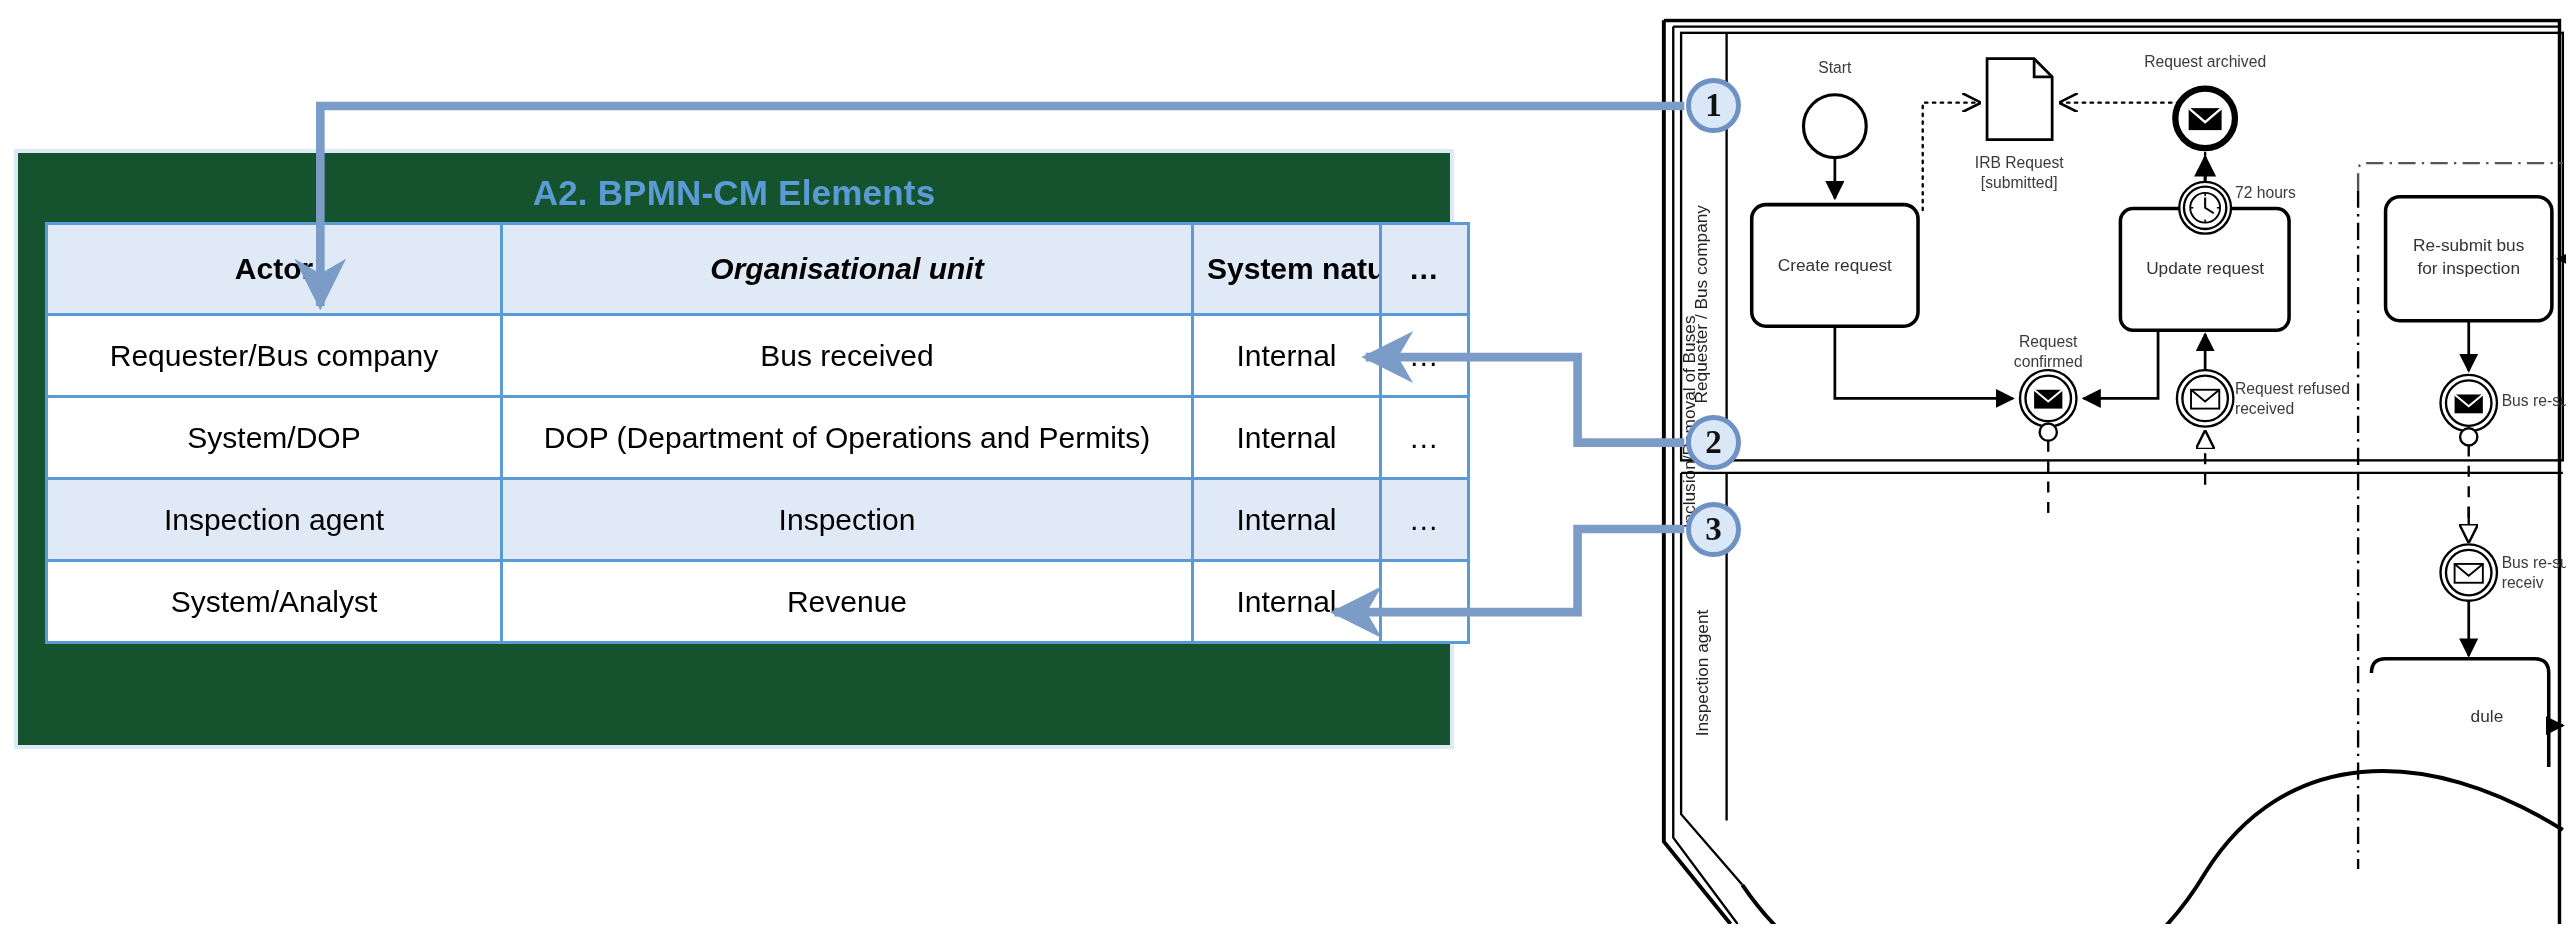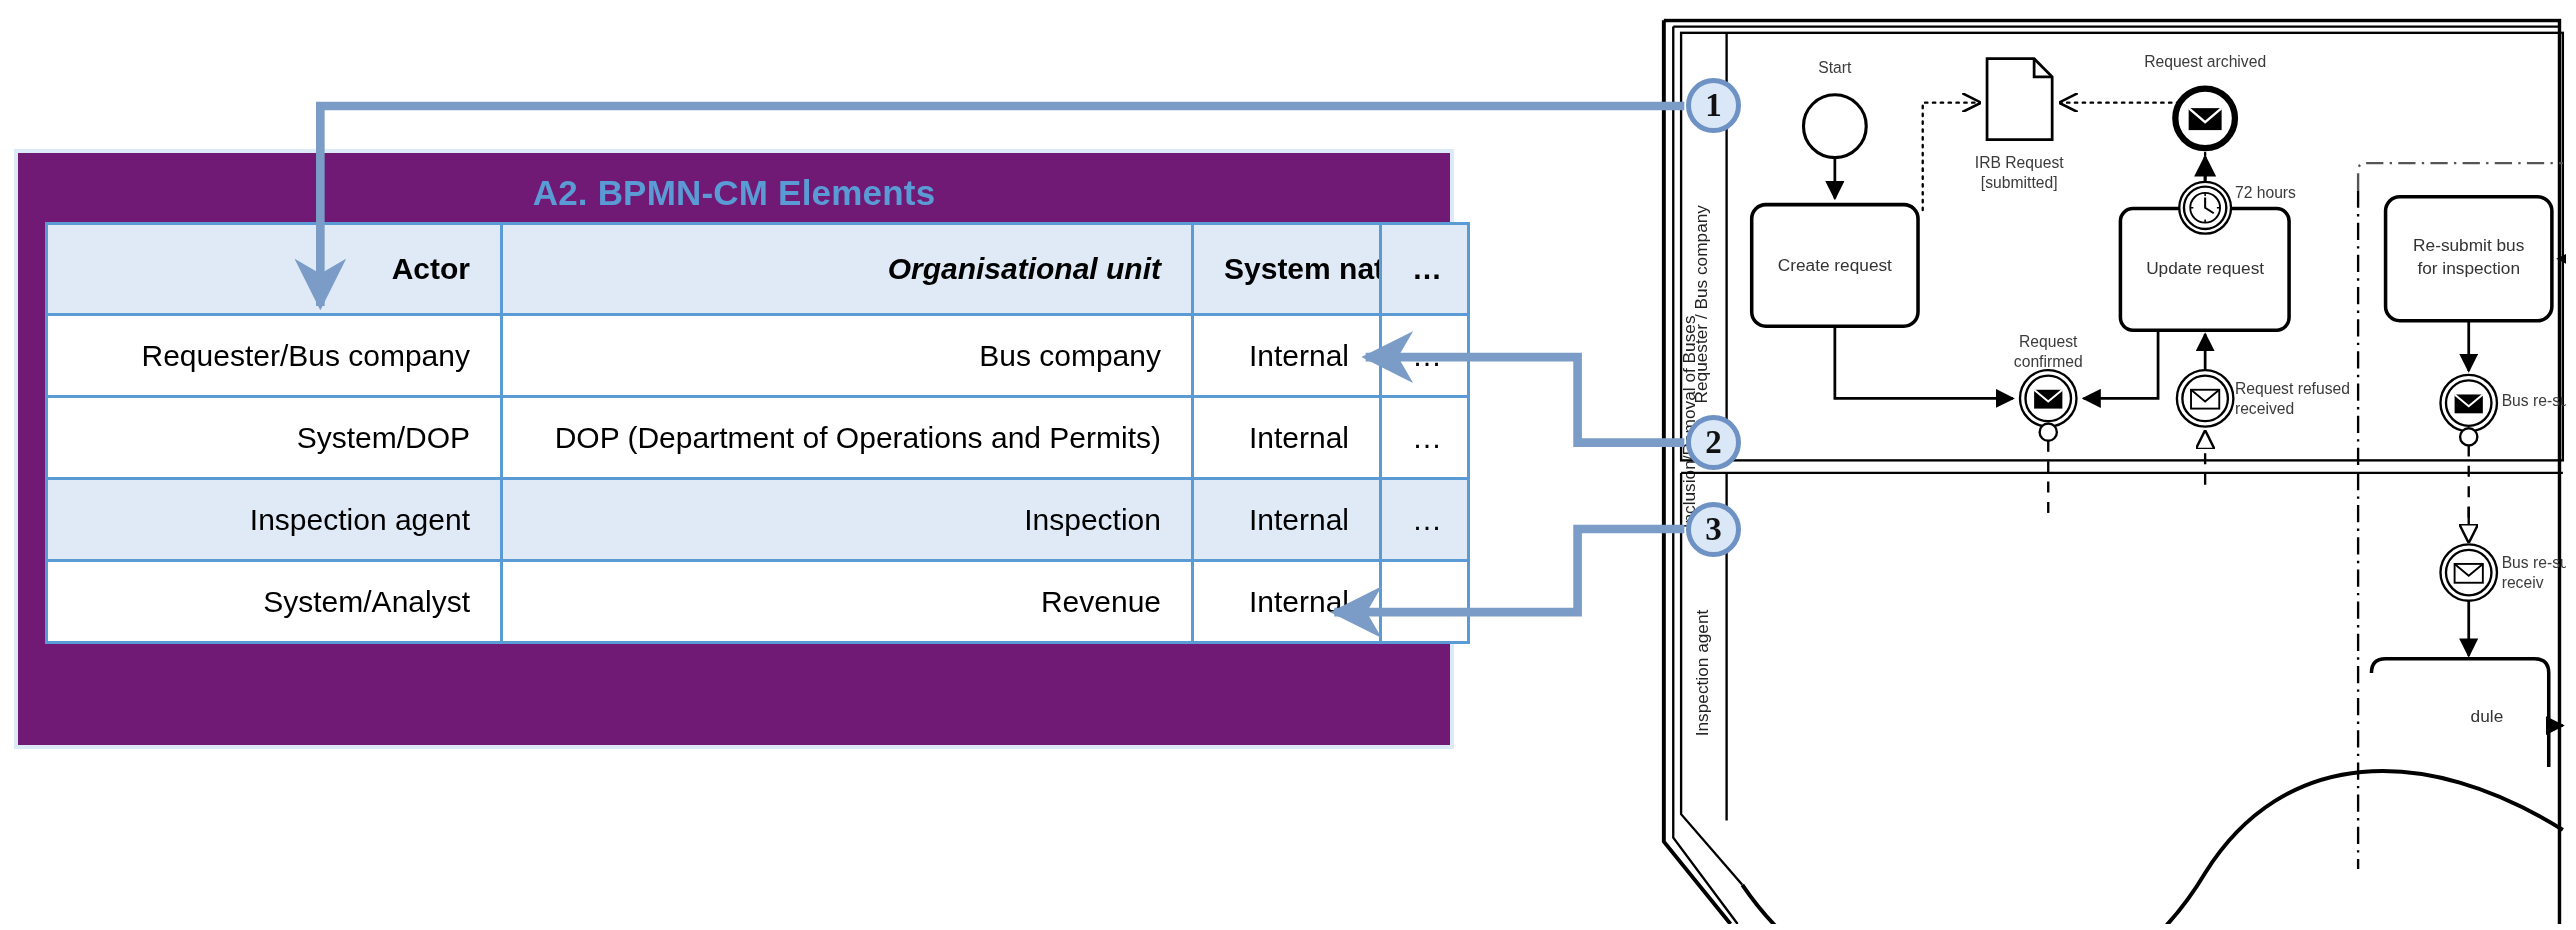--- a/index.html
+++ b/index.html
@@ -1,28 +1,28 @@
 <!DOCTYPE html>
 <html style="font-size:12.6px"><head>
 <meta charset="utf-8">
 <style>
   html,body{margin:0;padding:0;background:#ffffff;}
   body{width:2576px;height:930px;position:relative;overflow:hidden;
        font-family:"Liberation Sans", sans-serif;}
 
   
   #table-panel{position:absolute;left:14px;top:149px;width:1440px;height:600px;
-               background:#701a75;border:4.7px solid #dce9f7;box-sizing:border-box;}
+               background:#14532d;border:4.7px solid #dce9f7;box-sizing:border-box;}
   #table-title{position:absolute;left:0;top:20.4px;width:100%;text-align:center;
                color:#5b9bd5;font-size:35px;font-weight:bold;letter-spacing:0.2px;}
   #elements-table{position:absolute;left:27px;top:69px;width:1422px;
                   border-collapse:collapse;table-layout:fixed;}
   #elements-table th,#elements-table td{
-        border:3.1px solid #5b9bd5;padding:0 30px;height:82px;
-        font-size:30px;color:#000;text-align:right;vertical-align:middle;
+        border:3.1px solid #5b9bd5;padding:0 13px;height:82px;
+        font-size:30px;color:#000;text-align:center;vertical-align:middle;
         background:#ffffff;box-sizing:border-box;overflow:hidden;white-space:nowrap;}
   #elements-table thead th{background:#dfeaf6;font-weight:bold;line-height:1.05;
         height:91px;vertical-align:middle;}
   #elements-table tbody tr.alt td{background:#dfeaf6;}
   .col-actor{width:455px;}
   .col-unit{width:691px;font-style:italic;}
   .col-nature{width:188px;}
   .col-more{width:88px;}
   .hdr-wrap{white-space:normal;}
   .cell-more{text-align:center;font-size:31px;letter-spacing:1.6px;}
@@ -58,21 +58,21 @@
       <tr>
         <th class="col-actor">Actor</th>
         <th class="col-unit">Organisational unit</th>
         <th class="col-nature hdr-wrap">System nature</th>
         <th class="col-more cell-more">…</th>
       </tr>
     </thead>
     <tbody>
       <tr>
         <td>Requester/Bus company</td>
-        <td>Bus company</td>
+        <td>Bus received</td>
         <td>Internal</td>
         <td class="cell-more">…</td>
       </tr>
       <tr>
         <td>System/DOP</td>
         <td>DOP (Department of Operations and Permits)</td>
         <td>Internal</td>
         <td class="cell-more">…</td>
       </tr>
       <tr class="alt">

